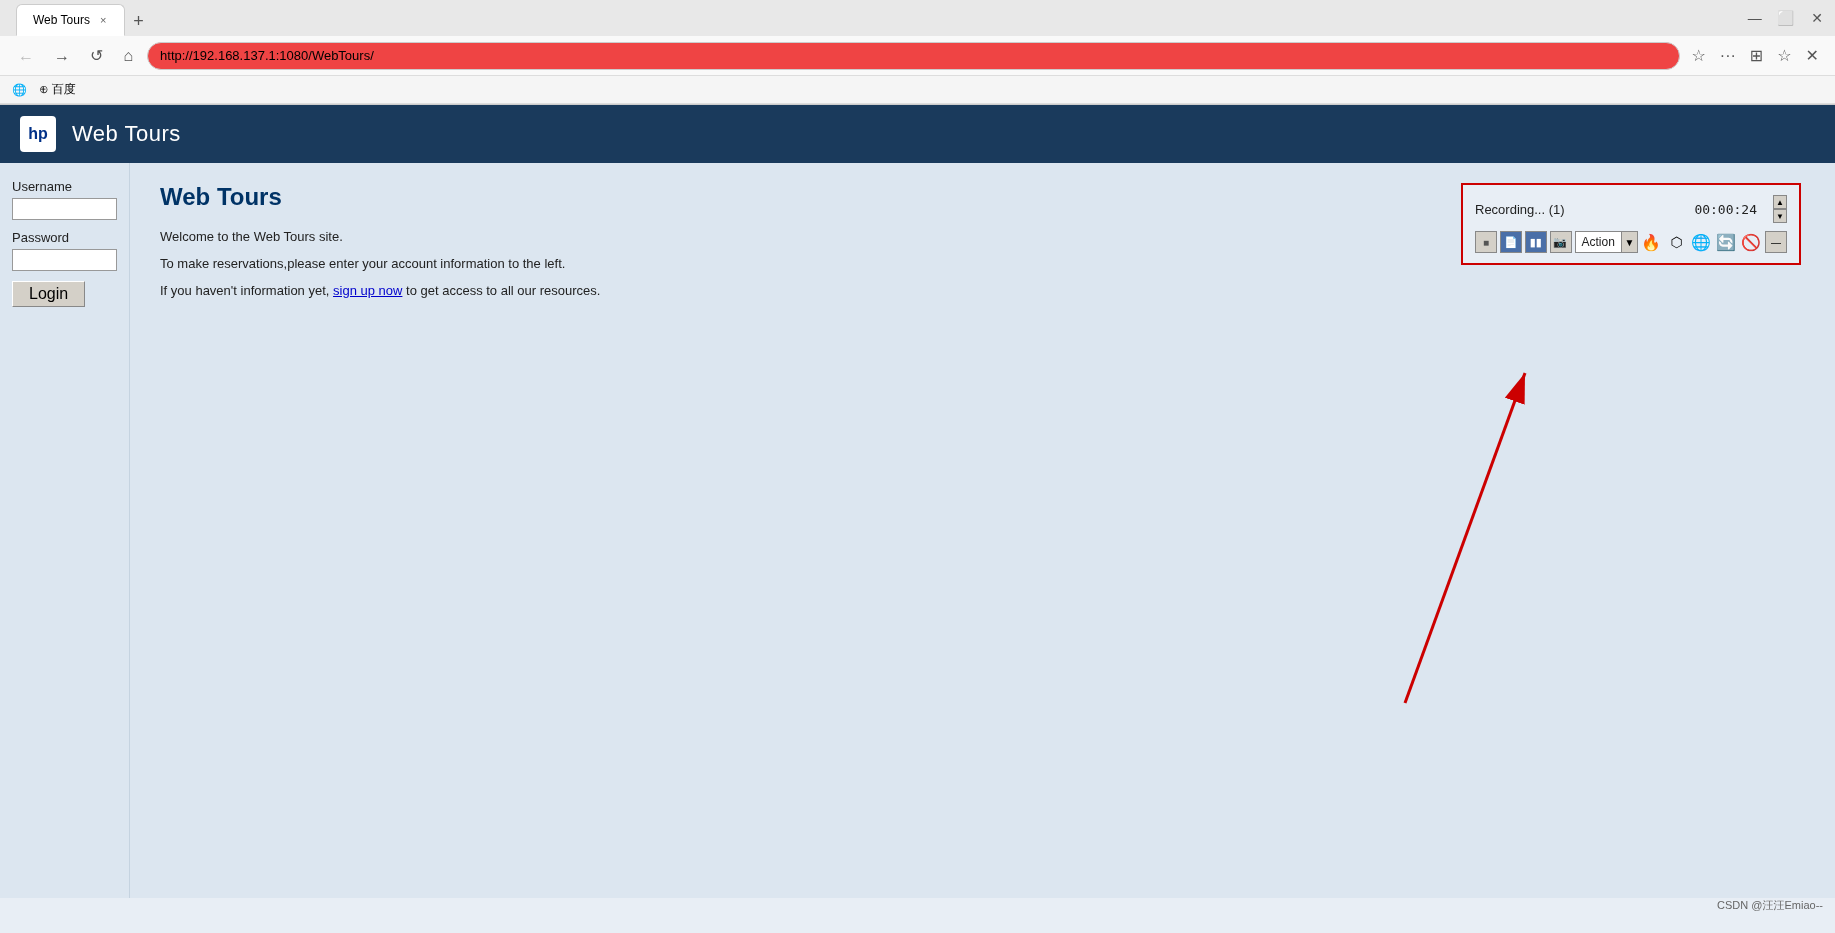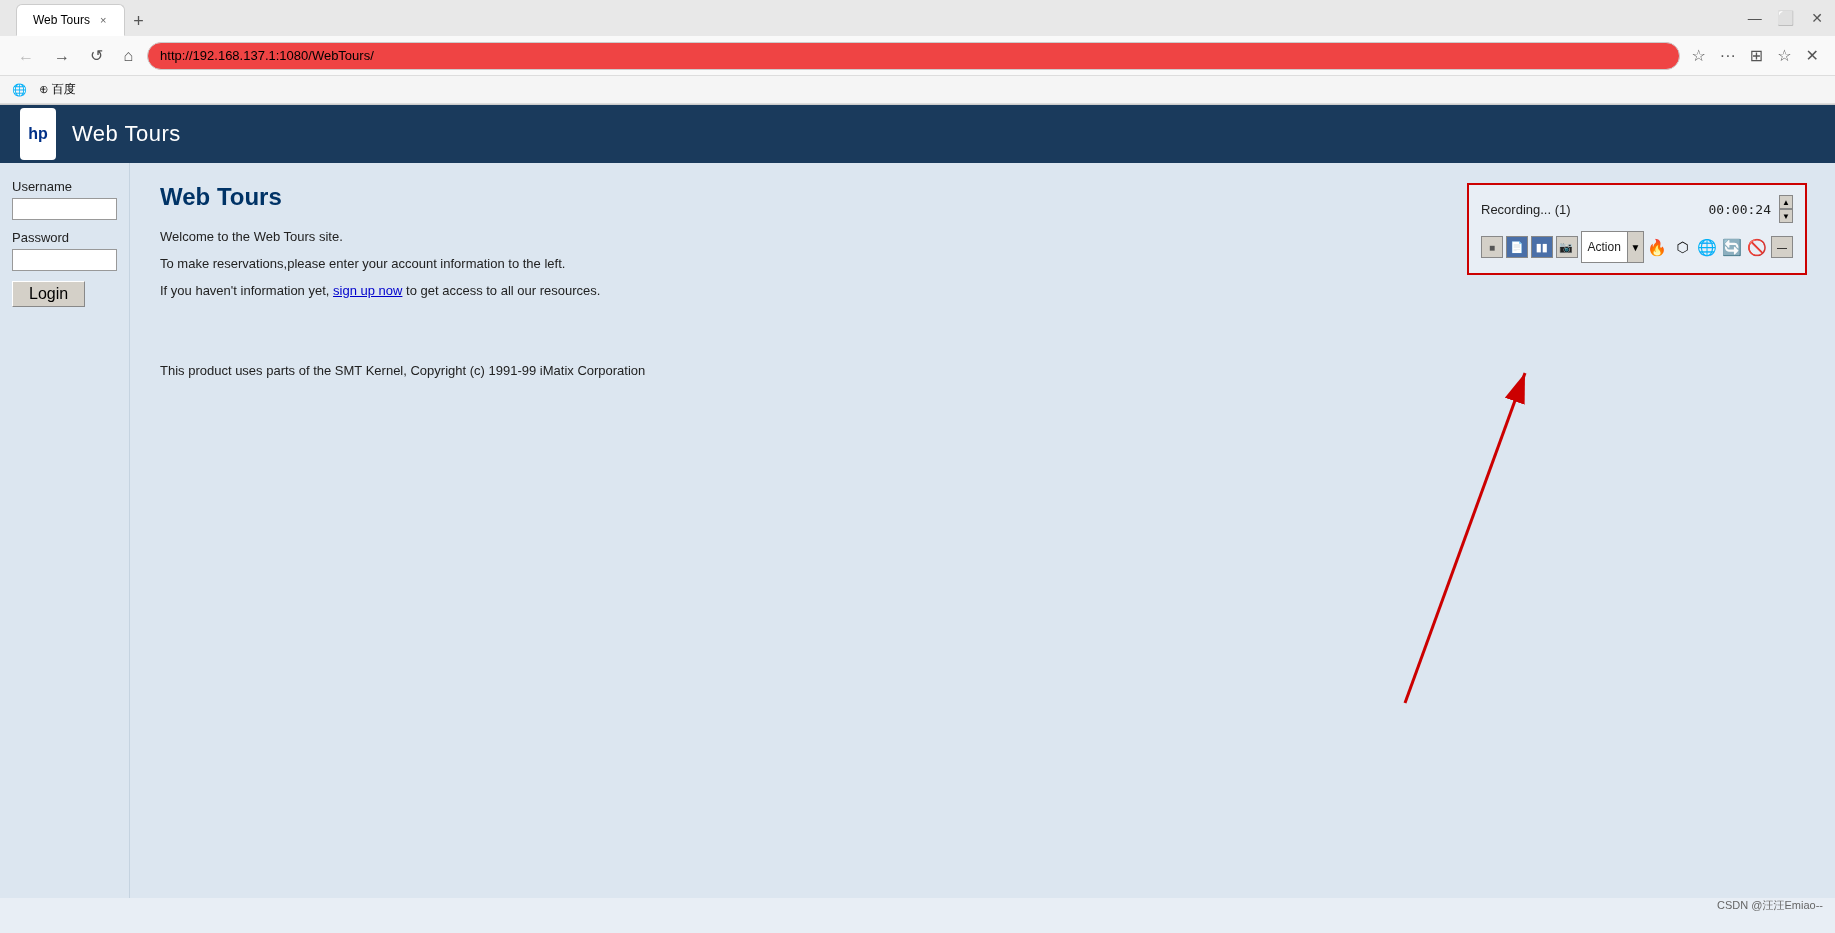--- a/index.html
+++ b/index.html
@@ -126,21 +126,21 @@
     .hp-header {
       background: #1a3a5c;
       height: 58px;
       display: flex;
       align-items: center;
       padding: 0 20px;
       gap: 16px;
     }
     .hp-logo {
       width: 36px;
-      height: 52px;
+      height: 36px;
       background: #fff;
       border-radius: 4px;
       display: flex;
       align-items: center;
       justify-content: center;
       font-weight: bold;
       font-size: 16px;
       color: #003087;
     }
     .hp-title {
@@ -220,21 +220,21 @@
     .copyright {
       margin-top: 60px;
       font-size: 12px;
       color: #333;
     }
 
     
     .recording-panel {
       position: absolute;
       top: 20px;
-      right: 28px;
+      right: 34px;
       width: 340px;
       background: #e8eef5;
       border: 2px solid #cc0000;
       padding: 10px 12px;
     }
     .recording-header {
       display: flex;
       align-items: center;
       justify-content: space-between;
       margin-bottom: 8px;
@@ -284,21 +284,21 @@
     }
     .rec-btn-blue {
       background: #4a6fa8;
       color: #fff;
     }
     .rec-action-dropdown {
       display: flex;
       align-items: center;
       background: #fff;
       border: 1px solid #888;
-      height: 32px;
+      height: 22px;
       cursor: pointer;
     }
     .rec-action-text {
       padding: 0 6px;
       font-size: 12px;
       color: #222;
     }
     .rec-action-arrow {
       background: #d4d0c8;
       border-left: 1px solid #888;
@@ -414,26 +414,25 @@
 
     <div class="content">
       <h1>Web Tours</h1>
       <p>Welcome to the Web Tours site.</p>
       <p>To make reservations,please enter your account information to the left.</p>
       <p>
         <span>If you haven't information yet,</span>
         <a href="#">sign up now</a>
         <span>to get access to all our resources.</span>
       </p>
-      <p class="copyright">This product uses parts of the SMT Kernel, Copyright (c) 1991-99 iMatix Corporation</p>
 
       <div class="recording-panel">
         <div class="recording-header">
           <span class="recording-title">Recording... (1)</span>
-          <div style="display:flex; align-items:center; gap:6px;">
+          <div style="display:flex; align-items:center; gap:14px;">
             <span class="recording-time">00:00:24</span>
             <div class="rec-scroll-btns">
               <button class="rec-scroll-btn">▲</button>
               <button class="rec-scroll-btn">▼</button>
             </div>
           </div>
         </div>
         <div class="rec-toolbar">
 
           <div class="rec-btn" style="color:#555; font-size:10px;">■</div>

